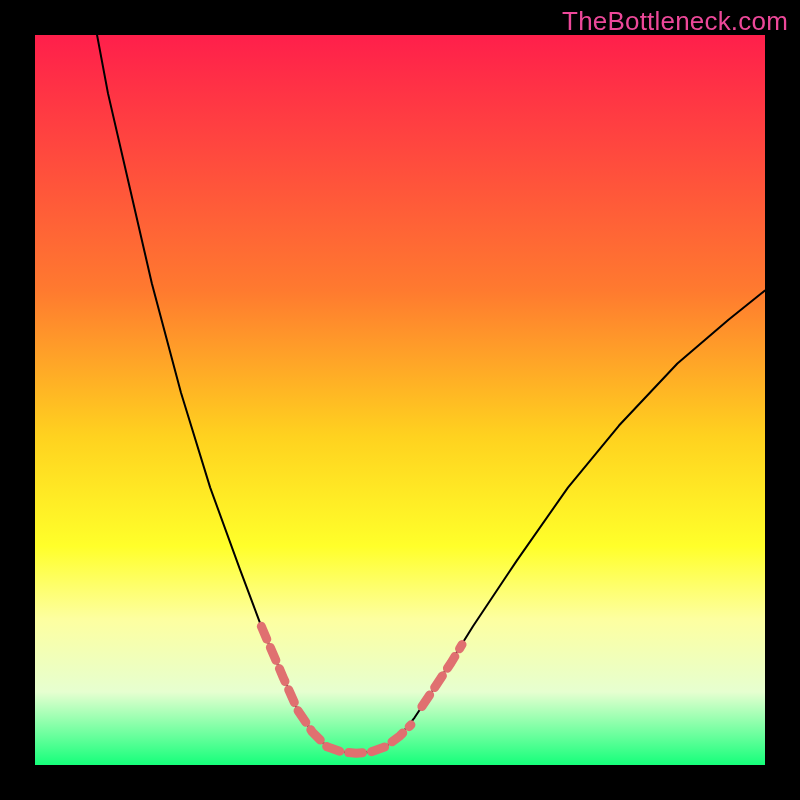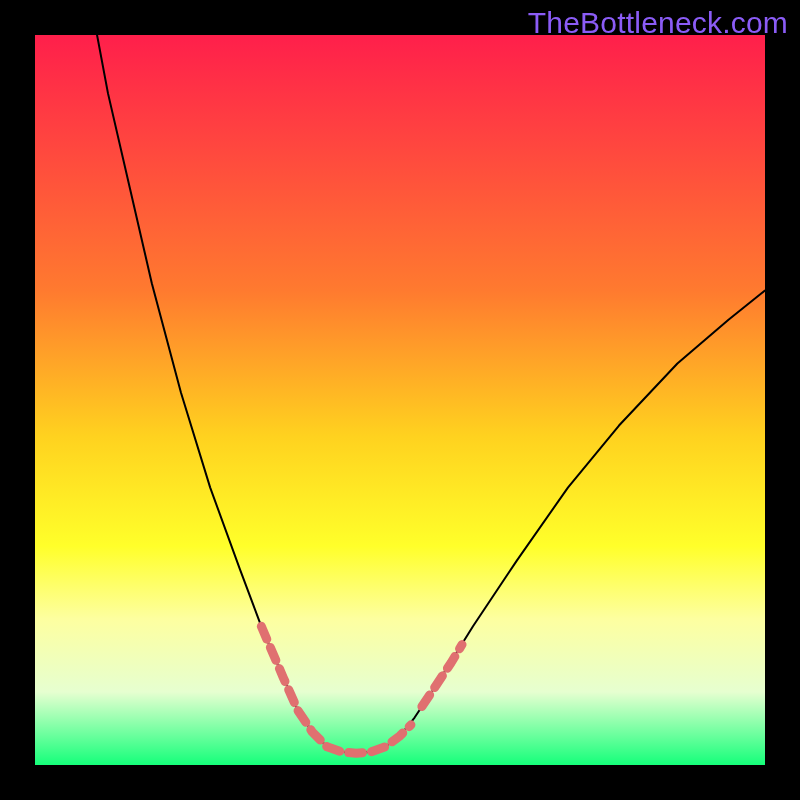--- a/index.html
+++ b/index.html
@@ -14,22 +14,22 @@
   .frame {
     position: relative;
     width: 800px;
     height: 800px;
     background: #000;
   }
   .watermark {
     position: absolute;
     top: 6px;
     right: 12px;
-    color: #8b5cf6;
-    font-size: 30px;
+    color: #ec4899;
+    font-size: 26px;
     font-weight: 500;
     letter-spacing: 0.2px;
     z-index: 10;
     text-align: center;
   }
   .plot {
     position: absolute;
     left: 35px;
     top: 35px;
     width: 730px;

